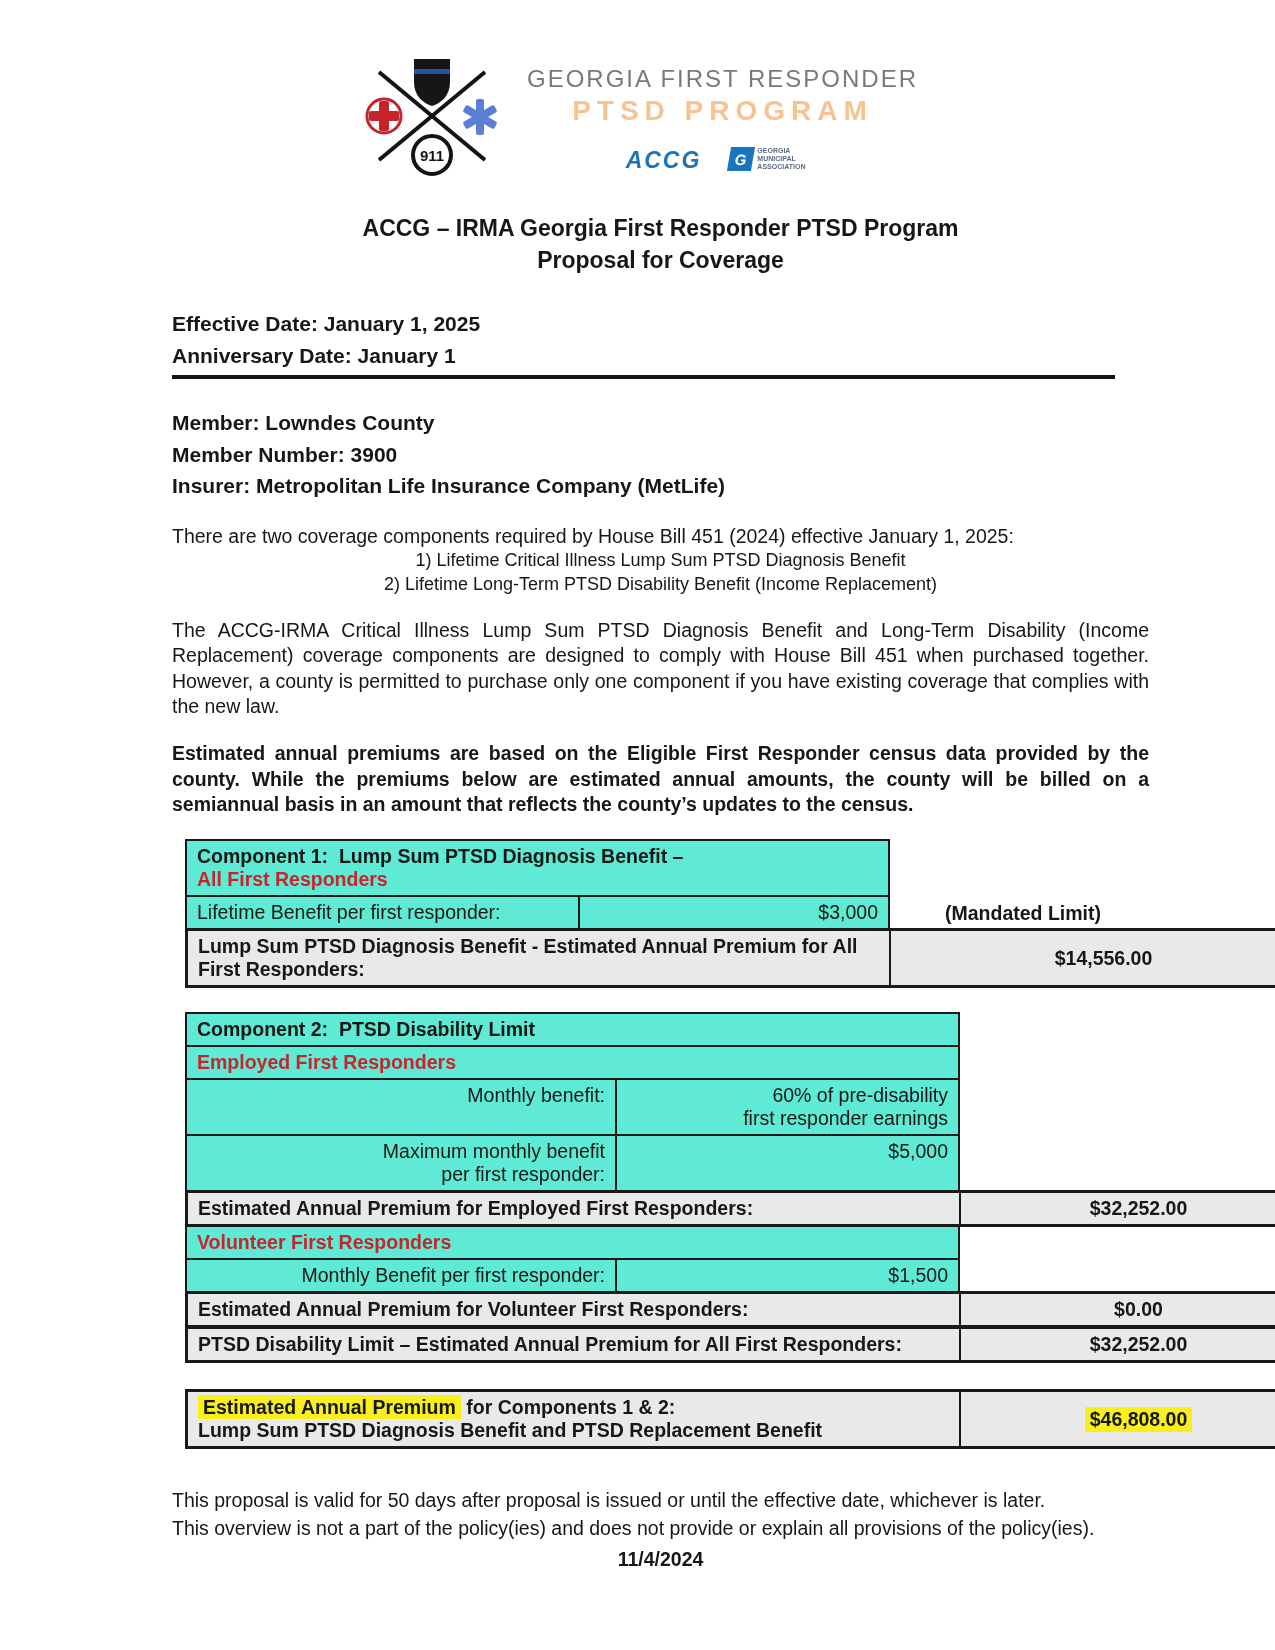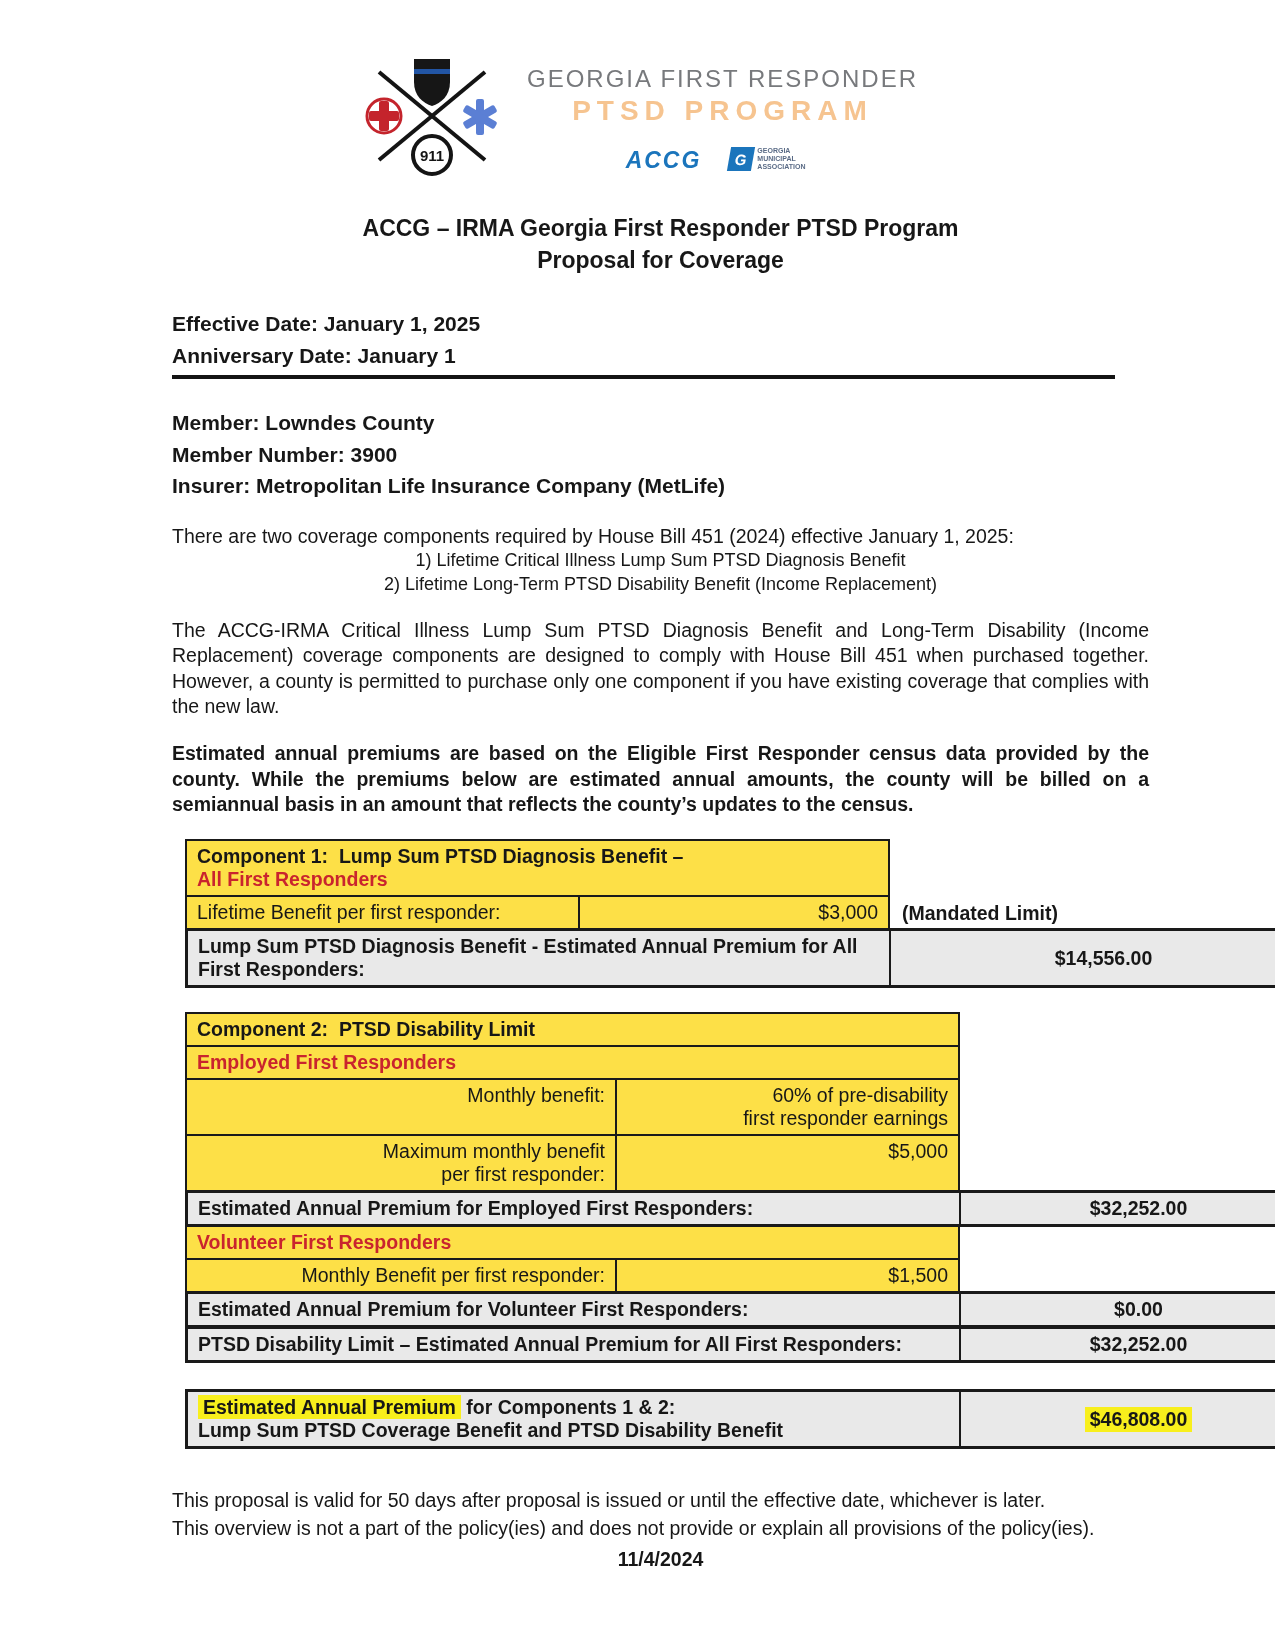--- a/index.html
+++ b/index.html
@@ -28,34 +28,34 @@
   .member { margin-top:28px; font-weight:bold; font-size:21px; line-height:1.5; }
 
   
   .para { font-size:19.5px; line-height:1.3; margin-top:22px; }
   .centered-items { text-align:center; font-size:18px; line-height:1.3; }
   .justify { text-align:justify; }
   .bold { font-weight:bold; }
 
   
   .tbl { margin-left:13px; }
-  .trow { box-sizing:border-box; border:2px solid #1a1a1a; margin-top:-2px; background:#fde047;
+  .trow { box-sizing:border-box; border:2px solid #1a1a1a; margin-top:-2px; background:#5eead4;
           font-size:19.5px; display:flex; align-items:stretch; }
   .trow.first { margin-top:0; }
   .cell { box-sizing:border-box; padding:4px 10px; }
   .cell-split { border-right:2px solid #1a1a1a; }
   .right { text-align:right; }
   .center { text-align:center; }
   .titlecell { white-space:pre-wrap; font-weight:bold; }
   .redhead { color:#c9242e; font-weight:bold; }
   .premium { background:#e9e9e9; border-width:3px; font-weight:bold; }
   .premium .cell { display:flex; flex-direction:column; justify-content:center; }
   .valuecol { flex:1; align-items:center; }
   .note-out { font-weight:bold; font-size:19.5px; margin-left:12px; align-self:center; }
-  .benefit-row-wrap { display:flex; align-items:stretch; }
+  .benefit-row-wrap { display:flex; align-items:stretch;gap:43px; }
 
   .c1-main { width:705px; }
   .c1-label { width:393px; }
   .c2-main { width:775px; }
   .c2-label { width:430px;padding-left:26px; }
   .fullrow { width:1134px; }
   .c1-split { width:703px; }
   .c2-split { width:773px; }
 
   .hl { background:#f8ef1c; padding:1px 5px; }
@@ -196,21 +196,21 @@
         <div class="cell center valuecol">$32,252.00</div>
       </div>
     </div>
 
     <div class="tbl" style="margin-top:26px;">
       <div class="trow first premium fullrow">
         <div class="cell cell-split c2-split" style="display:block;">
           <div>
             <span class="hl">Estimated Annual Premium</span><span> for Components 1 &amp; 2:</span>
           </div>
-          <div>Lump Sum PTSD Coverage Benefit and PTSD Disability Benefit</div>
+          <div>Lump Sum PTSD Diagnosis Benefit and PTSD Replacement Benefit</div>
         </div>
         <div class="cell center valuecol">
           <span class="hl">$46,808.00</span>
         </div>
       </div>
     </div>
 
     <div class="footer">
       <div>This proposal is valid for 50 days after proposal is issued or until the effective date, whichever is later.</div>
       <div>This overview is not a part of the policy(ies) and does not provide or explain all provisions of the policy(ies).</div>

